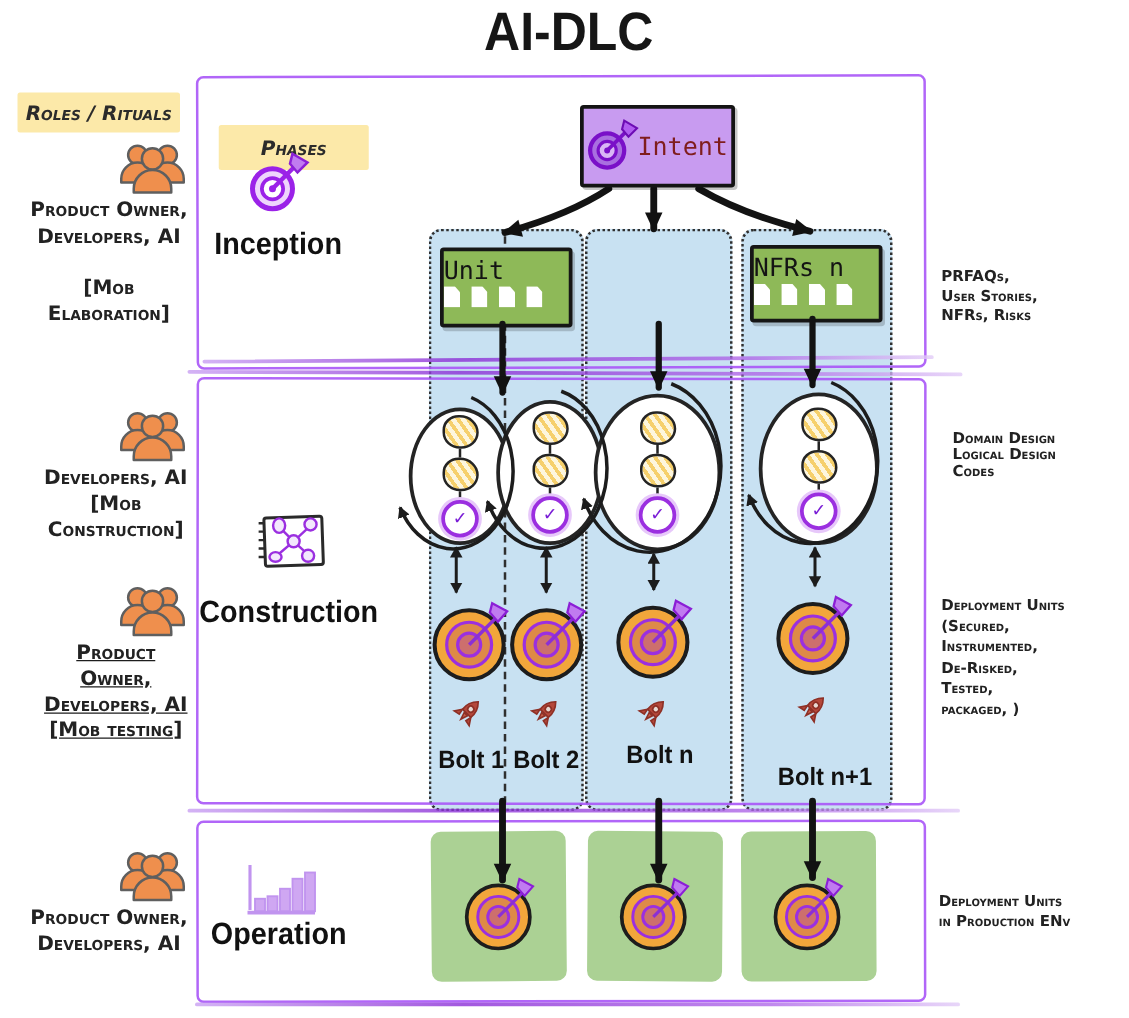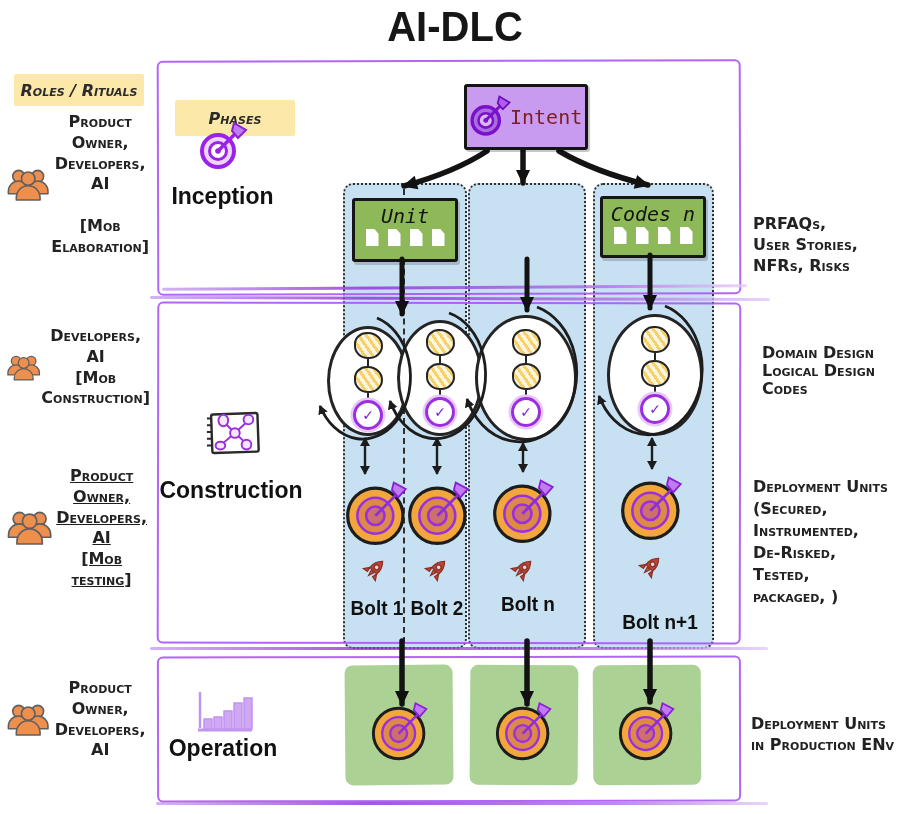--- a/index.html
+++ b/index.html
@@ -10,34 +10,34 @@
          color:#161616;transform:scaleY(1.08);letter-spacing:0;}
   
   .badge{position:absolute;background:var(--badge-yellow,#fce9a9);border-radius:2px;
          display:flex;align-items:center;justify-content:center;
          font-style:italic;font-weight:700;font-variant:small-caps;font-size:16px;color:#2b2b2b;}
   
   .frame{position:absolute;border:2px solid var(--accent-purple,#a855f7);border-radius:6px;opacity:.9;z-index:4;pointer-events:none;}
   .sep{position:absolute;height:2.5px;border-radius:2px;opacity:.8;z-index:4;
        background:linear-gradient(90deg,#c9a0f2,#8b2fd6 35%,#b06ae8 75%,#e2ccf7);}
   
-  .role-group{position:absolute;display:flex;flex-direction:row;align-items:center;}
+  .role-group{position:absolute;display:flex;flex-direction:column;align-items:flex-end;}
   .hand{font-variant:small-caps;font-weight:600;line-height:1.3;text-align:center;
         white-space:pre-line;font-size:16px;color:#222;}
   
   .phase-label{position:absolute;font-family:"Liberation Sans",sans-serif;font-weight:800;
                font-size:23px;color:#111;text-align:center;transform:scaleY(1.07);}
   
   .bluecol{position:absolute;background:var(--column-blue,#c8e1f2);
            border:2.5px dotted #2f2f2f;border-radius:10px;z-index:1;}
   .divider{position:absolute;top:4px;bottom:4px;border-left:2.5px dashed #2f2f2f;}
   
   .unit-box{position:absolute;width:100px;height:58px;background:var(--unit-green,#8eb958);
             border:3px solid #161616;border-radius:3px;box-shadow:2px 3px 0 rgba(0,0,0,.18);
-            display:flex;flex-direction:column;align-items:center;z-index:3;font-style:italic;}
+            display:flex;flex-direction:column;z-index:3;}
   .unit-label{font-family:"DejaVu Sans Mono",monospace;font-size:20px;color:#141414;margin-top:3px;}
   .docs{display:flex;gap:9px;margin-top:1px;}
   .doc{width:13px;height:17px;background:#fff;clip-path:polygon(0 0,68% 0,100% 28%,100% 100%,0 100%);}
   
   .intent-box{position:absolute;left:464px;top:84px;width:118px;height:60px;
               background:var(--intent-purple,#c89bf0);border:3.5px solid #141414;border-radius:3px;
               display:flex;align-items:center;z-index:6;box-shadow:2px 2px 0 rgba(0,0,0,.22);}
   .intent-label{font-family:"DejaVu Sans Mono",monospace;font-size:20px;color:#7f1d1d;margin-left:-3px;}
   
   .oval{position:absolute;background:#fff;border:3px solid #242424;border-radius:50%;
@@ -49,21 +49,21 @@
          background:#fff;display:flex;align-items:center;justify-content:center;
          font-size:14px;font-weight:900;color:#7a1ed6;box-shadow:0 0 0 2.5px #e7c8fa;}
   
   .bolt{position:absolute;font-family:"Liberation Sans",sans-serif;font-weight:800;
         font-size:19px;color:#111;text-align:center;z-index:3;transform:scaleY(1.05);}
   
   .gbox{position:absolute;width:108px;height:120px;background:var(--operation-green,#abd194);
         border-radius:8px;z-index:1;}
   
   .artefact{position:absolute;font-variant:small-caps;font-weight:600;white-space:pre-line;
-            color:#222;text-align:left;font-size:16px;line-height:1.3;}
+            color:#222;text-align:left;font-size:12px;line-height:1.3;}
   .abs{position:absolute;}
   svg{display:block;}
   #arrows{position:absolute;left:0;top:0;z-index:5;pointer-events:none;}
 </style>
 </head>
 <body>
 
 <div class="canvas">
 
   <div class="title">AI-DLC</div>
@@ -206,21 +206,21 @@
   <div class="unit-box" style="left:352px;top:198px;">
     <span class="unit-label">Unit</span>
     <div class="docs">
       <span class="doc"></span>
         <span class="doc"></span>
         <span class="doc"></span>
         <span class="doc"></span>
     </div>
   </div>
   <div class="unit-box" style="left:600px;top:196px;height:56px;">
-    <span class="unit-label">Codes n</span>
+    <span class="unit-label">NFRs n</span>
     <div class="docs">
       <span class="doc"></span>
         <span class="doc"></span>
         <span class="doc"></span>
         <span class="doc"></span>
     </div>
   </div>
 
   <div class="oval" style="left:327px;top:326px;width:76px;height:104px;">
     <div class="ycirc"></div>

